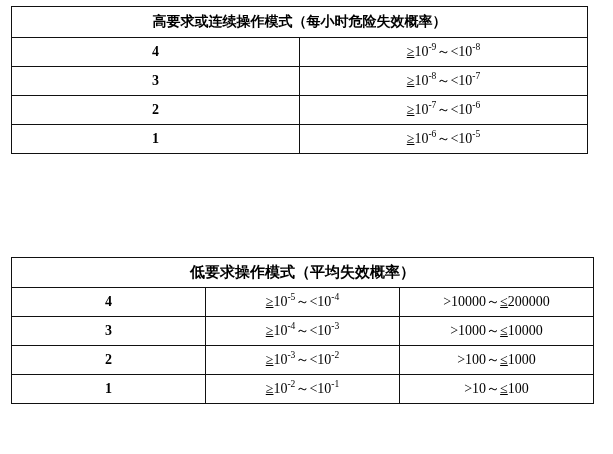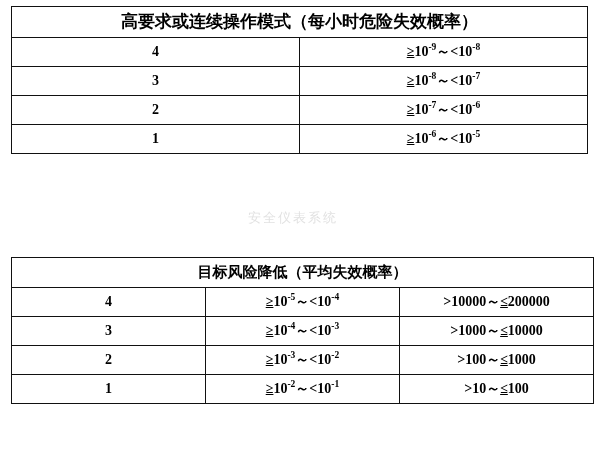--- a/index.html
+++ b/index.html
@@ -36,21 +36,21 @@
   }
 
   
   #table1 {
     position: absolute;
     left: 11px;
     top: 6px;
     width: 577px;
   }
   #table1 .title {
-    font-size: 17px;
+    font-size: 14px;
     height: 26px;
   }
   #table1 .hdr {
     font-size: 15px;
     height: 40px;
   }
   #table1 .row {
     height: 29px;
     font-size: 14px;
   }
@@ -75,21 +75,21 @@
     height: 29px;
     font-size: 14px;
   }
   #table2 .c1 { width: 203px; }
   #table2 .c2 { width: 193px; }
   #table2 .c3 { width: 187px; }
 
   
   .expr {
     white-space: nowrap;
-    font-weight: bold;
+    font-weight: normal;
   }
   .expr sup {
     font-size: 0.68em;
     vertical-align: super;
     line-height: 0;
   }
   .ge { text-decoration: underline; }
 
   
   .watermark {
@@ -101,21 +101,20 @@
     letter-spacing: 2px;
     font-family: "Liberation Sans", sans-serif;
     user-select: none;
   }
 </style>
 </head>
 <body>
 
 <div class="page">
 
-  <div class="watermark">安全仪表系统</div>
 
   <table class="sil" id="table1">
     <tbody>
       <tr>
         <td class="title" colspan="2">高要求或连续操作模式（每小时危险失效概率）</td>
       </tr>
 
       <tr class="row">
         <td class="sil-col">4</td>
         <td>
@@ -150,21 +149,21 @@
             <span class="ge">≥</span><span>10</span><sup>-6</sup><span>～</span><span>&lt;</span><span>10</span><sup>-5</sup>
           </span>
         </td>
       </tr>
     </tbody>
   </table>
 
   <table class="sil" id="table2">
     <tbody>
       <tr>
-        <td class="title" colspan="3">目标风险降低（平均失效概率）</td>
+        <td class="title" colspan="3">低要求操作模式（平均失效概率）</td>
       </tr>
 
       <tr class="row">
         <td class="c1">4</td>
         <td class="c2">
           <span class="expr">
             <span class="ge">≥</span><span>10</span><sup>-5</sup><span>～</span><span>&lt;</span><span>10</span><sup>-4</sup>
           </span>
         </td>
         <td class="c3">

